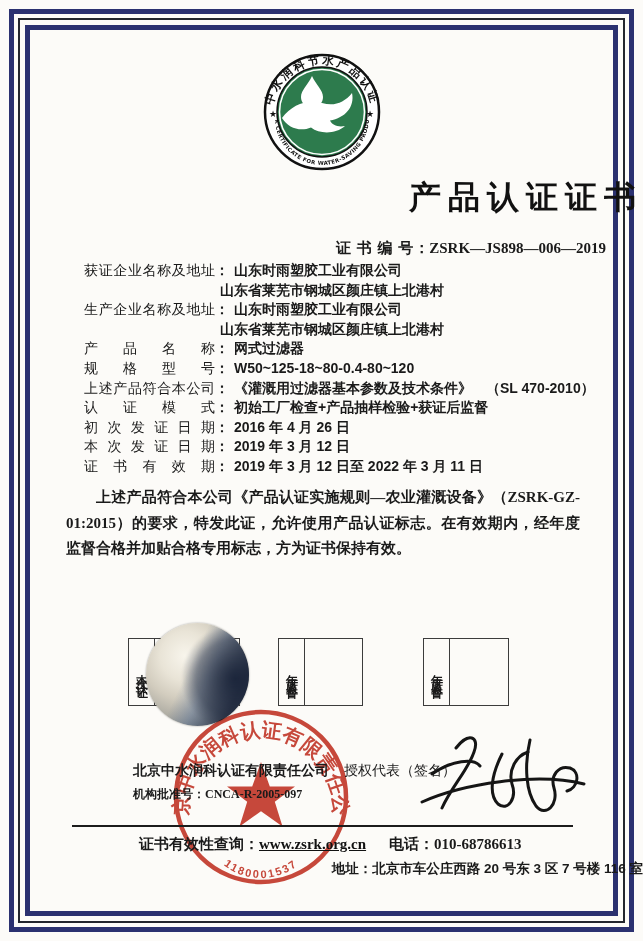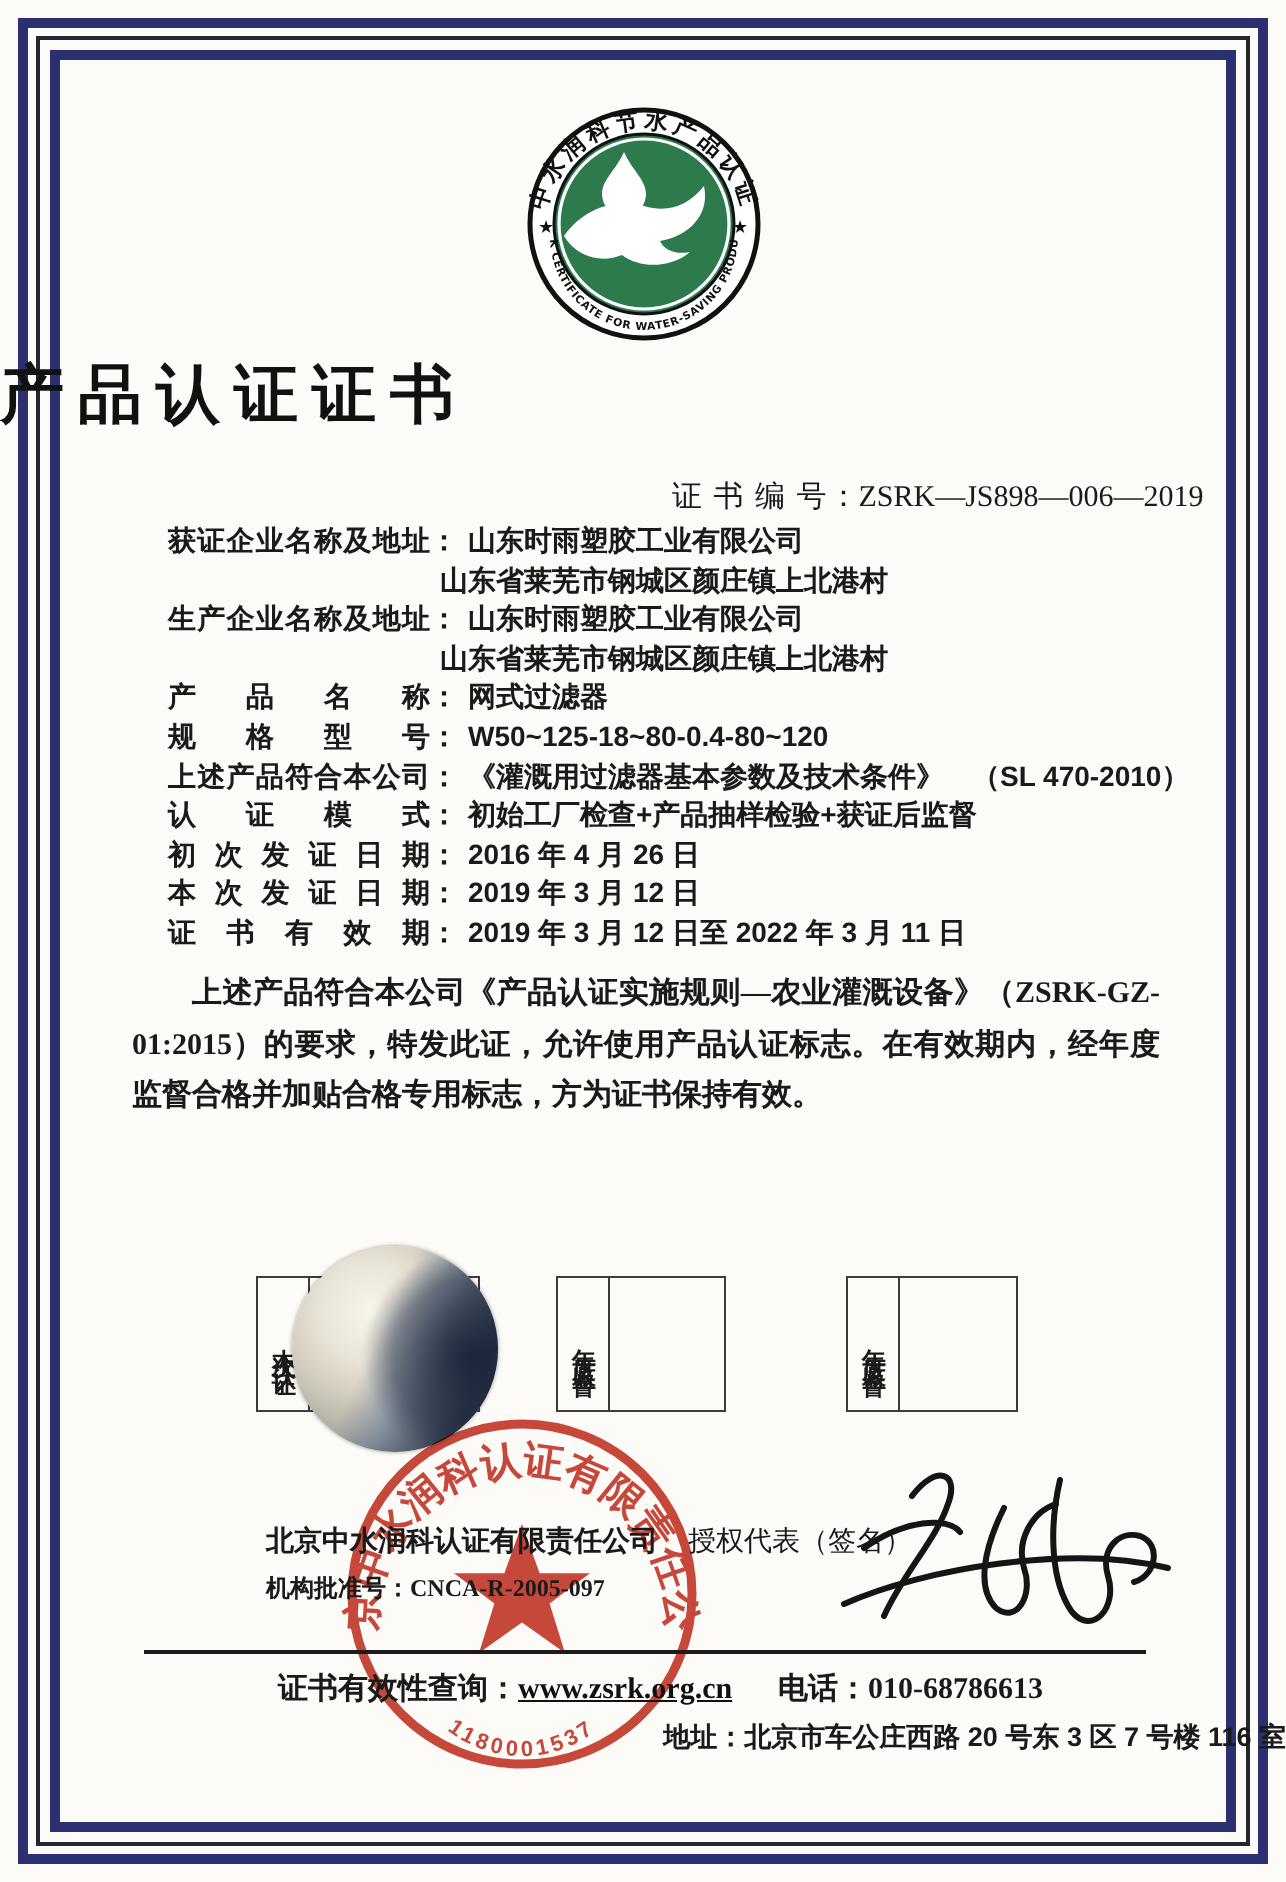--- a/index.html
+++ b/index.html
@@ -7,33 +7,33 @@
   .page { position:relative; width:643px; height:941px; margin:0 auto; background:#fcfbf8; overflow:hidden; }
 
   
   .frame-outer { position:absolute; inset:9px;  border:5px solid #2b3170; }
   .frame-mid   { position:absolute; inset:18px; border:2px solid #23262e; }
   .frame-inner { position:absolute; inset:25px; border:5px solid #2b3170; }
 
   
   .logo { position:absolute; top:52px; left:50%; transform:translateX(-50%); width:120px; height:120px; }
 
-  .title { position:absolute; top:176px; left:0; width:100%; text-align:left;
+  .title { position:absolute; top:176px; left:0; width:100%; text-align:right;
            font-family:"Liberation Sans","DejaVu Sans",sans-serif;
            font-size:32px; font-weight:900; letter-spacing:7px; color:#111; }
 
-  .cert-no { position:absolute; top:239px; left:336px; font-size:15px; font-weight:400; white-space:nowrap; }
+  .cert-no { position:absolute; top:239px; left:336px; font-size:15px; font-weight:700; white-space:nowrap; }
   .cert-no .lbl { letter-spacing:1px; }
 
   
   .fields { position:absolute; top:261px; left:84px; right:36px; font-size:14px; }
   .f-row { height:19.6px; line-height:19.6px; white-space:nowrap;
            font-family:"Liberation Sans","DejaVu Sans",sans-serif; }
   .f-label { display:inline-block; width:131px; text-align:justify; text-align-last:justify;
-             font-weight:700; vertical-align:top; }
+             font-weight:400; vertical-align:top; }
   .f-colon { font-weight:700; }
   .f-value { font-weight:600; margin-left:5px; }
 
   .paragraph { position:absolute; top:485px; left:66px; width:514px;
                font-size:15px; line-height:25.5px; font-weight:600;
                text-indent:2em; text-align:justify; }
 
   
   .stamp-box { position:absolute; top:638px; height:68px; border:1.5px solid #3c3c3c; display:flex; background:transparent; }
   .stamp-box .strip { width:26px; border-right:1.5px solid #3c3c3c; display:flex; align-items:center; justify-content:center; }

